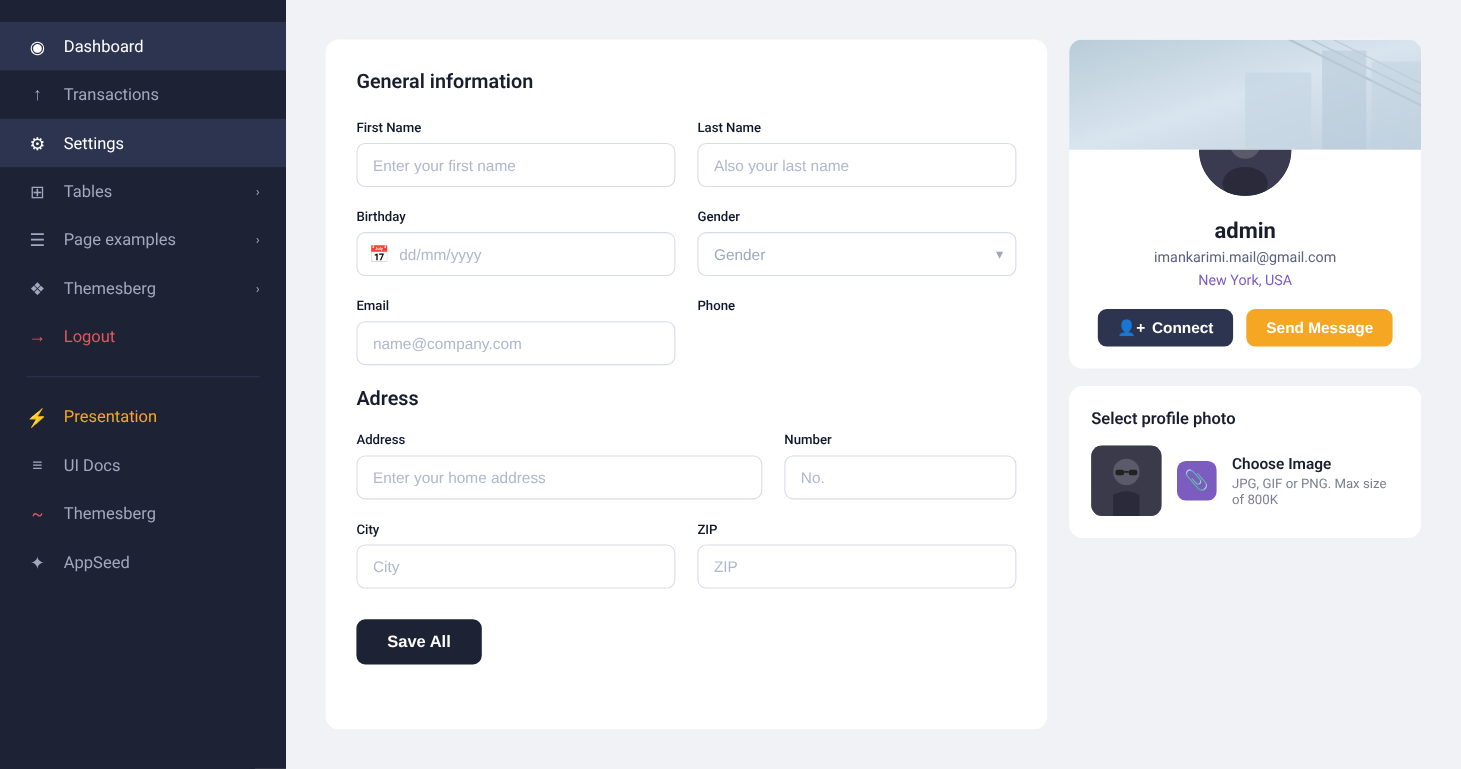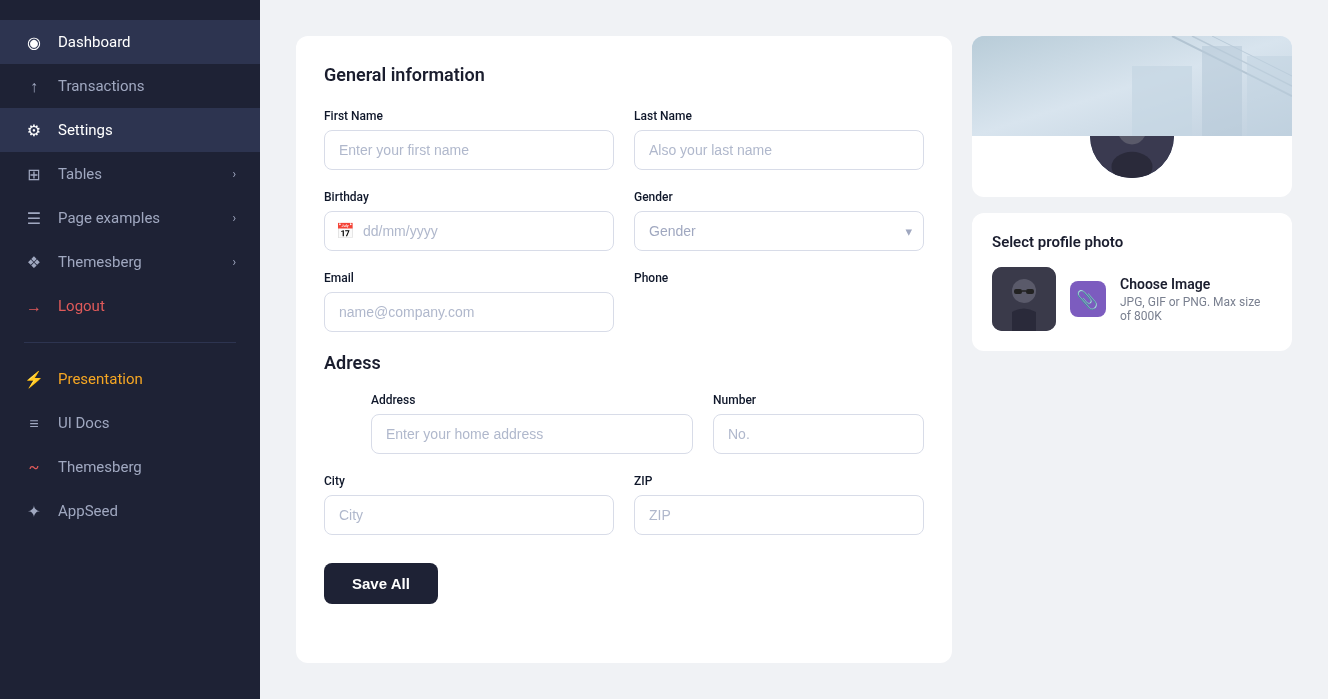--- a/index.html
+++ b/index.html
@@ -148,21 +148,20 @@
       font-size: 18px;
       font-weight: 600;
       color: #1a1d2e;
       margin-top: 10px;
       margin-bottom: 20px;
     }
     .address-row {
       display: flex;
       gap: 20px;
       margin-bottom: 20px;
-      margin-left: 47px;
     }
     .address-input-wide {
       flex: 2;
     }
     .address-input-narrow {
       flex: 1;
     }
     .city-zip-row {
       display: flex;
       gap: 20px;
@@ -504,20 +503,32 @@
             <path d="M29 36 Q27 20 45 18 Q63 16 61 36 Q58 24 45 24 Q32 26 29 36Z" fill="#1a1a2a"></path>
 
             <path d="M29 30 Q24 25 26 35 Q22 28 27 38" stroke="#1a1a2a" stroke-width="3" fill="none"></path>
             <path d="M61 30 Q66 25 64 35 Q68 28 63 38" stroke="#1a1a2a" stroke-width="3" fill="none"></path>
 
             <ellipse cx="45" cy="78" rx="22" ry="16" fill="#2a2a3a"></ellipse>
           </svg>
         </div>
       </div>
 
+      <div class="profile-info">
+        <div class="profile-name">admin</div>
+        <div class="profile-email">imankarimi.mail@gmail.com</div>
+        <div class="profile-location">New York, USA</div>
+        <div class="profile-actions">
+          <button class="btn-connect">
+            <span>👤+</span>
+            <span>Connect</span>
+          </button>
+          <button class="btn-message">Send Message</button>
+        </div>
+      </div>
     </div>
 
     <div class="photo-card">
       <div class="photo-card-title">Select profile photo</div>
       <div class="photo-select-row">
         <div class="photo-thumb">
 
           <svg width="64" height="64" viewBox="0 0 64 64" xmlns="http://www.w3.org/2000/svg">
             <rect width="64" height="64" fill="#3a3a4a"></rect>
             <circle cx="32" cy="24" r="12" fill="#5a5a6a"></circle>

